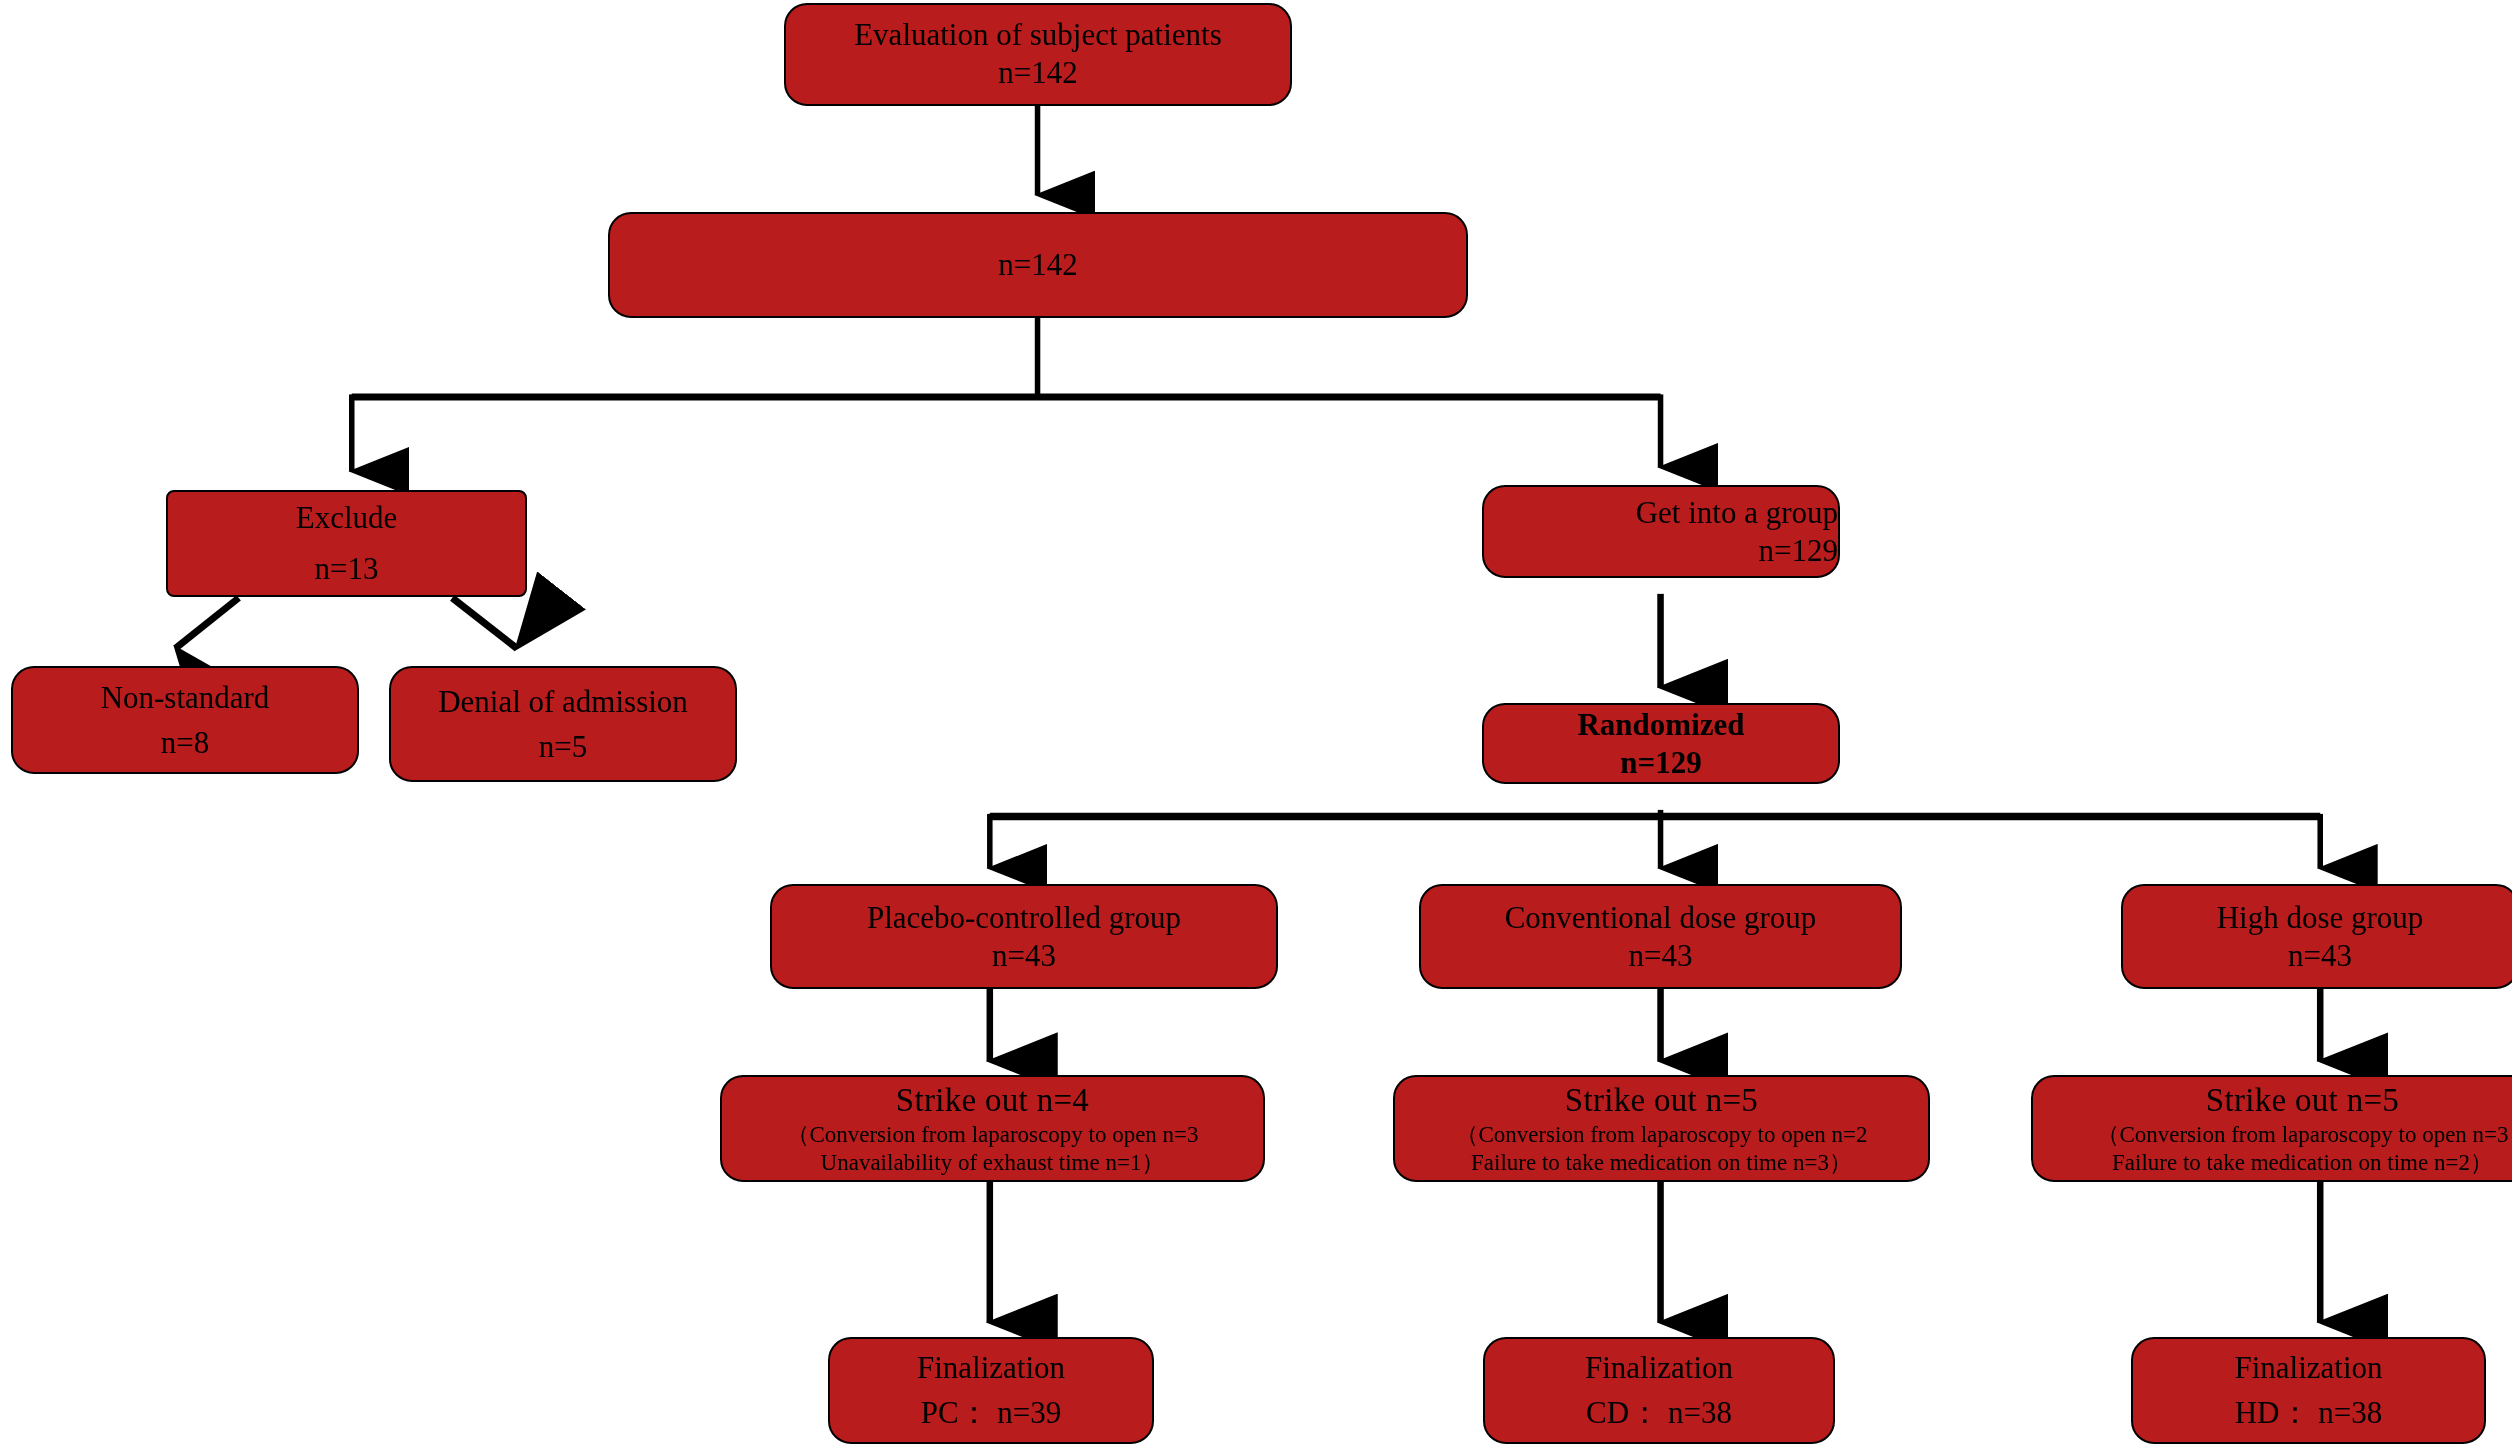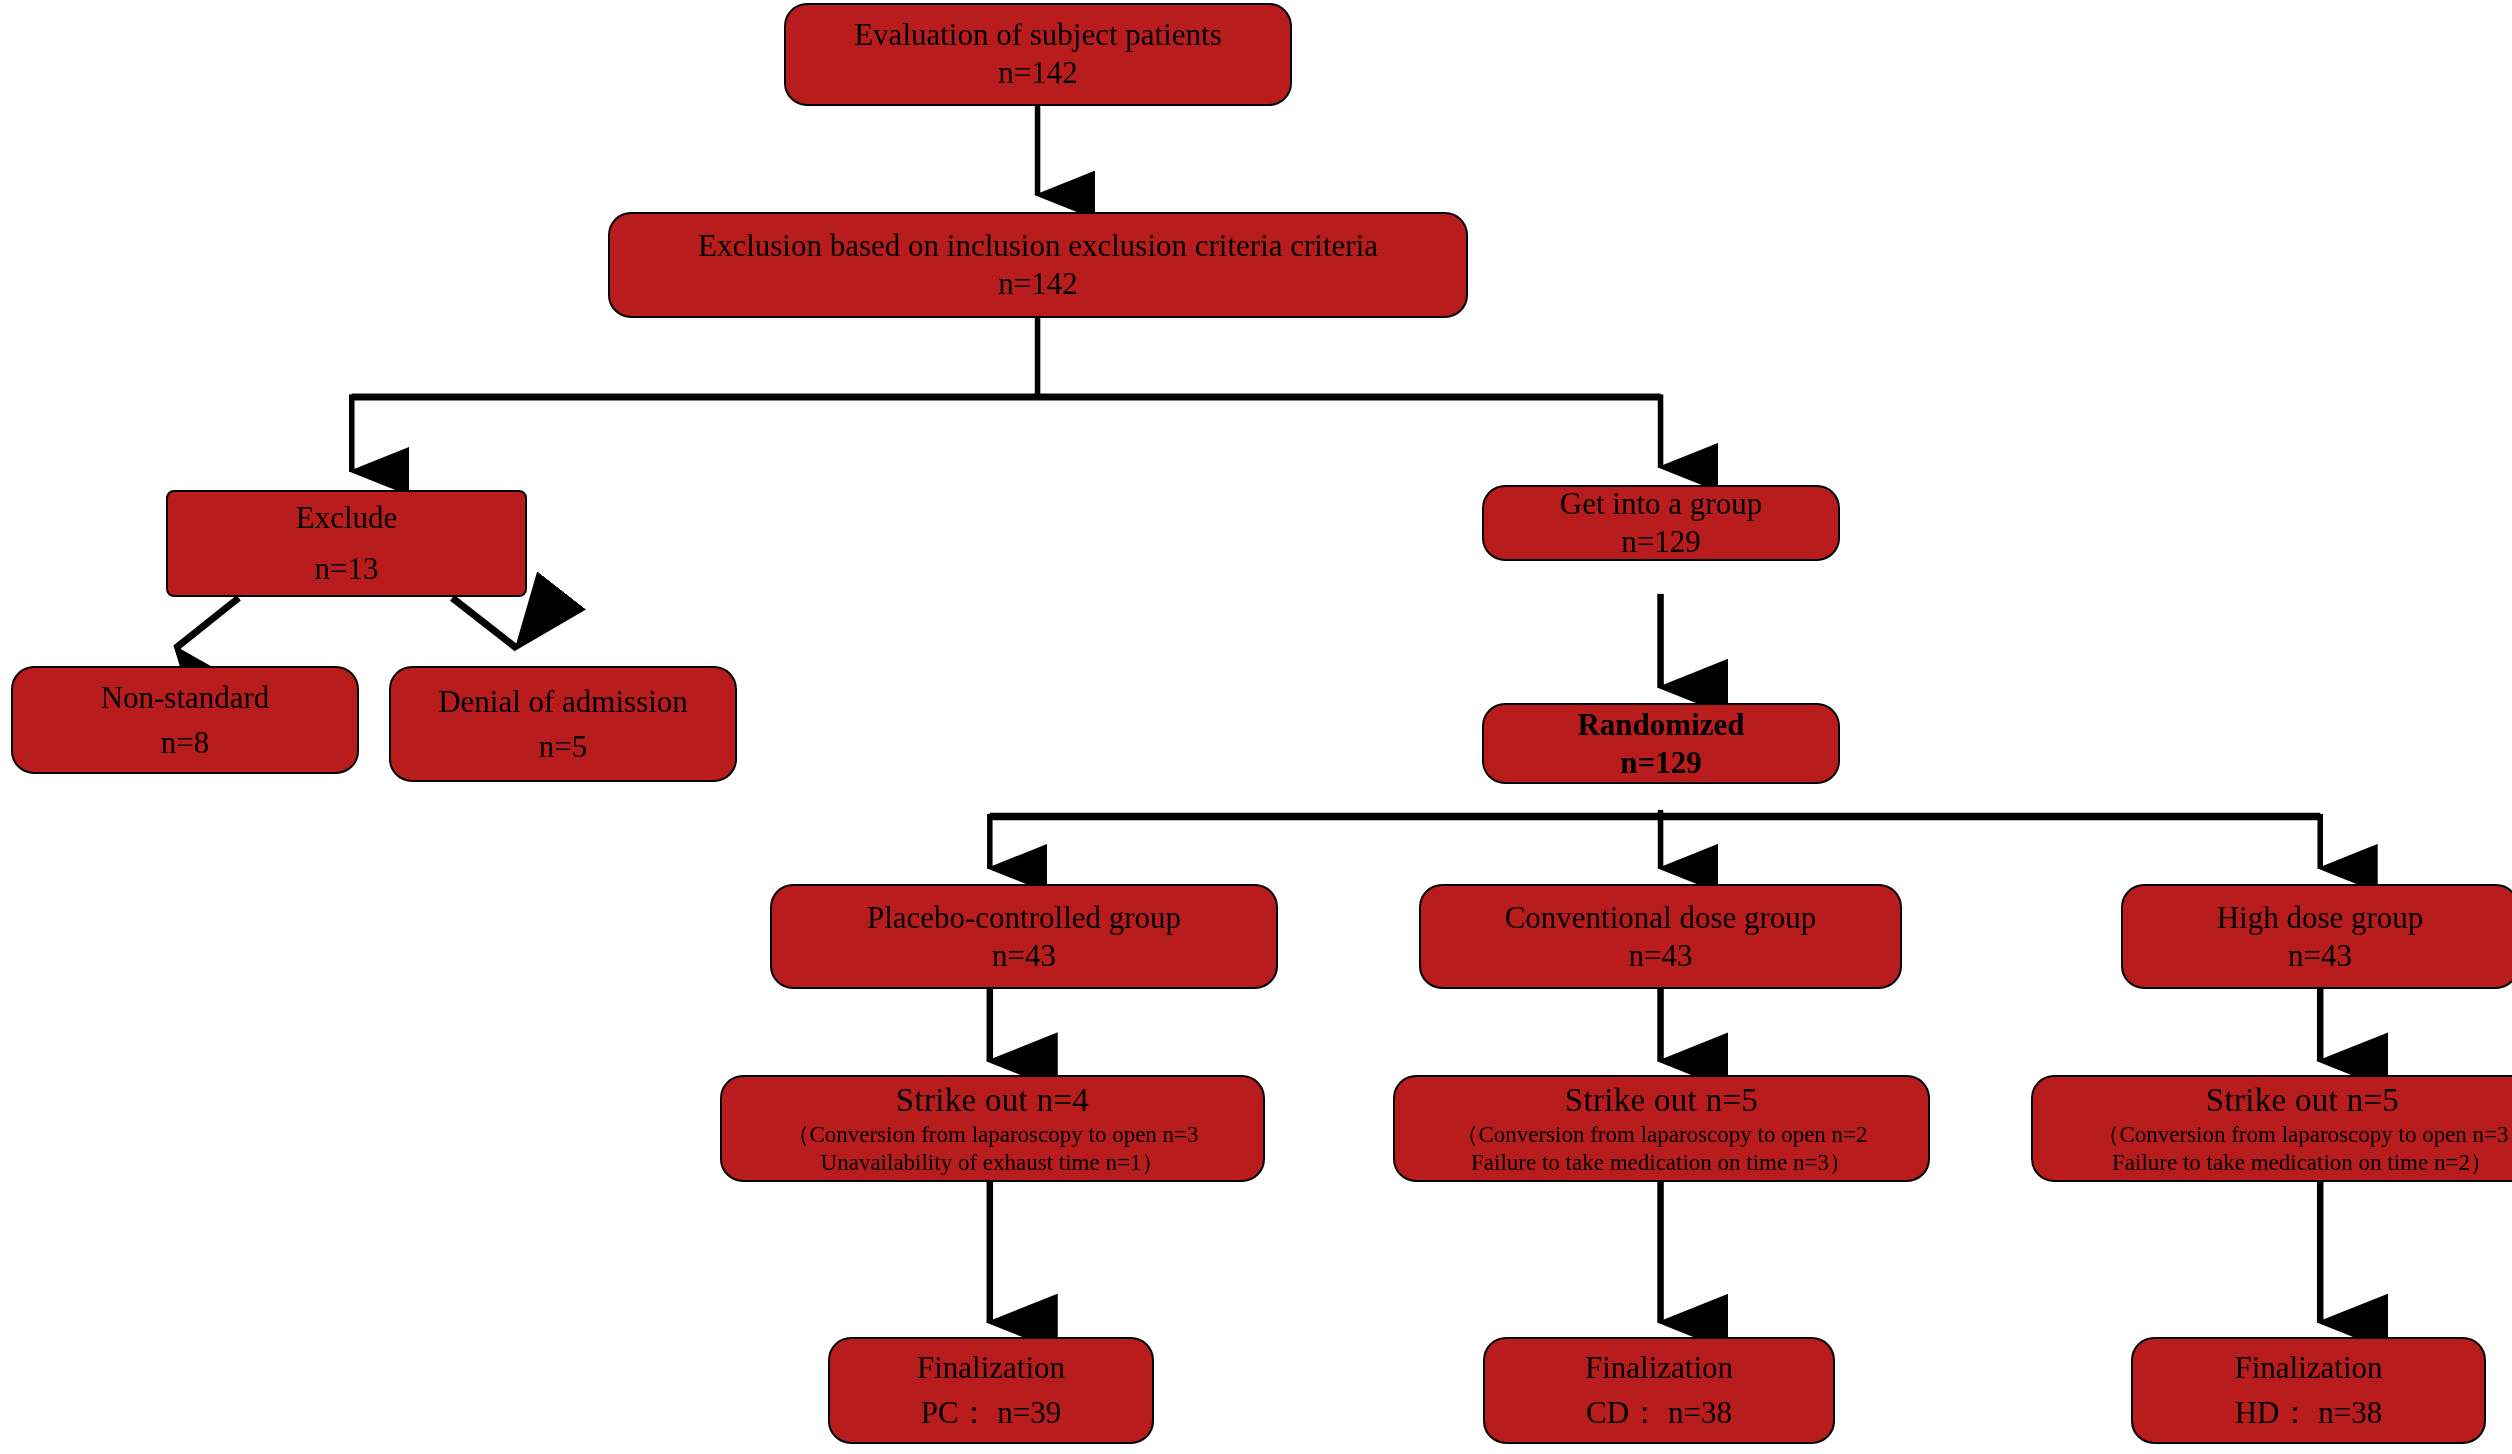--- a/index.html
+++ b/index.html
@@ -124,31 +124,30 @@
       <line x1="4618" y1="2352" x2="4618" y2="2632" stroke="#000000" stroke-width="13" marker-end="url(#arrowhead)"></line>
     </g>
   </svg>
 
   <div class="node" style="left:784px; top:2.5px; width:508px; height:103px;">
     <span class="ln t-main">Evaluation of subject patients</span>
     <span class="ln t-count">n=142</span>
   </div>
 
   <div class="node" style="left:608px; top:212px; width:860px; height:106px;">
-    <span class="ln t-main">Exclusion based on inclusion exclusion criteria criteria</span>
     <span class="ln t-count">n=142</span>
   </div>
 
   <div class="node" style="left:166px; top:490px; width:361px; height:107px;border-radius:8px;">
     <span class="ln t-main">Exclude</span>
     <div class="gap-md"></div>
     <span class="ln t-count">n=13</span>
   </div>
 
-  <div class="node" style="left:1482px; top:485px; width:358px; height:76px;">
+  <div class="node" style="left:1482px; top:485px; width:358px; height:93px;align-items:flex-end;">
     <span class="ln t-main">Get into a group</span>
     <span class="ln t-count">n=129</span>
   </div>
 
   <div class="node" style="left:11px; top:666px; width:348px; height:108px;">
     <span class="ln t-main">Non-standard</span>
     <div class="gap-sm"></div>
     <span class="ln t-count">n=8</span>
   </div>
 

